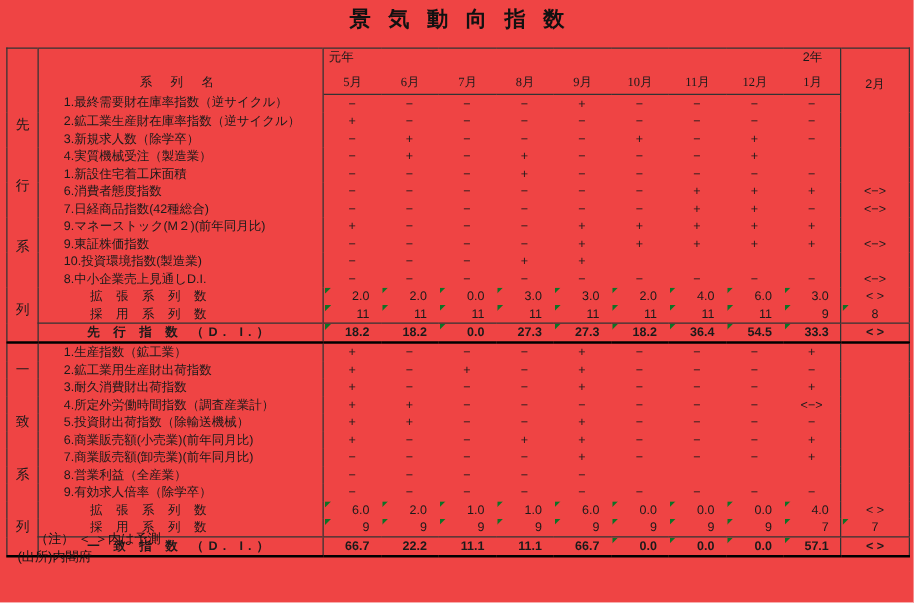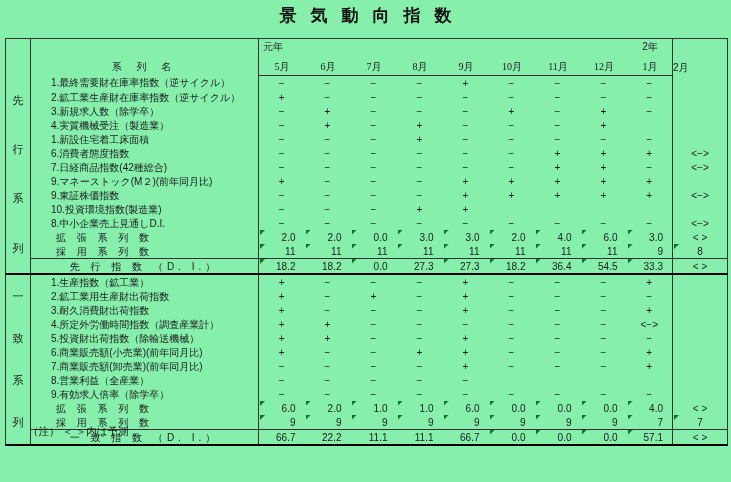--- a/index.html
+++ b/index.html
@@ -1,49 +1,49 @@
 <!DOCTYPE html>
 <html><head>
 <meta charset="utf-8">
 <style>
   html,body{margin:0;padding:0;background:#fff;}
-  .page{position:relative;width:731px;height:482px;background:#86efac;overflow:hidden;
+  .page{position:relative;width:731px;height:482px;background:#ef4444;overflow:hidden;
         font-family:"Liberation Sans",sans-serif;color:#1a1a1a;}
   .title{position:absolute;top:4px;left:0;width:100%;text-align:center;
          font-size:17px;font-weight:600;letter-spacing:14px;text-indent:14px;color:#111;}
   table.main{position:absolute;top:38px;left:5px;border-collapse:collapse;table-layout:fixed;
              width:722px;border:1px solid #333;border-bottom:2px solid #000;}
   td{padding:0;margin:0;font-size:10px;line-height:13px;height:14px;vertical-align:middle;
      overflow:hidden;white-space:nowrap;}
   col.cg{width:25px;} col.cn{width:228px;} col.cm{width:46px;} col.cf{width:55px;}
   
   tr.h1 td{height:17px;border-bottom:none;}
   tr.h2 td{height:19px;}
   .hb{border-bottom:1px solid #333;}
   .gch{border-right:1px solid #333;}
   .nch{border-right:1px solid #333;text-align:center;vertical-align:bottom;padding-bottom:3px;letter-spacing:6px;}
   .erarow{position:relative;height:100%;}
   .era1{position:absolute;left:4px;top:1px;}
   .era2{position:absolute;left:368px;top:1px;width:46px;text-align:center;}
   .hmonths{vertical-align:bottom;}
   .hmonths span{display:inline-block;width:46px;text-align:center;padding-bottom:2px;font-family:Liberation Serif, serif;}
-  .febh{border-left:1px solid #333;text-align:left;vertical-align:bottom;padding-bottom:2px;}
+  .febh{border-left:1px solid #333;text-align:center;vertical-align:bottom;padding-bottom:2px;}
   
   .gcell{border-right:1px solid #333;border-bottom:2px solid #000;vertical-align:top;}
   .gflex{display:flex;flex-direction:column;justify-content:space-around;align-items:center;
          height:100%;font-size:11px;}
   .ncell{border-right:1px solid #333;padding-left:20px;}
-  .ncell.sum{padding-left:25px;letter-spacing:4px;}
+  .ncell.sum{padding-left:41px;letter-spacing:4px;}
   .ncell.di{padding-left:0;text-align:center;letter-spacing:4px;}
   .mcell{text-align:center;position:relative;}
   .mcell.num{text-align:right;padding-right:9px;}
   .fcell{border-left:1px solid #333;text-align:center;position:relative;}
   .mk{position:absolute;top:0;left:1px;width:5px;height:5px;
       clip-path:polygon(0 0,100% 0,0 100%);}
-  tr.di-row td{border-top:1px solid #333;border-bottom:2px solid #000;}
+  tr.di-row td{border-top:1px solid #333;border-bottom:2px solid #000;font-weight:bold;}
   
   .notes{position:absolute;top:424px;left:14px;font-size:10.5px;line-height:15px;color:#111;}
   .notes .n1{padding-left:14px;}
 </style>
 </head>
 <body>
 
 <div class="page">
   <div class="title">景気動向指数</div>
 
@@ -429,14 +429,15 @@
           <td class="mcell num"><i class="mk" style="background: rgb(14, 115, 38);"></i><span>0.0</span></td>
           <td class="mcell num"><i class="mk" style="background: rgb(14, 115, 38);"></i><span>0.0</span></td>
           <td class="mcell num"><i class="mk" style="background: rgb(14, 115, 38);"></i><span>57.1</span></td>
           <td class="fcell"><span>&lt; &gt;</span></td>
         </tr>
       </tbody>
   </table>
 
   <div class="notes">
     <div class="n1">（注） ＜ ＞内は予測</div>
+    <div class="n2">(出所)内閣府</div>
   </div>
 </div>
 
 </body></html>

